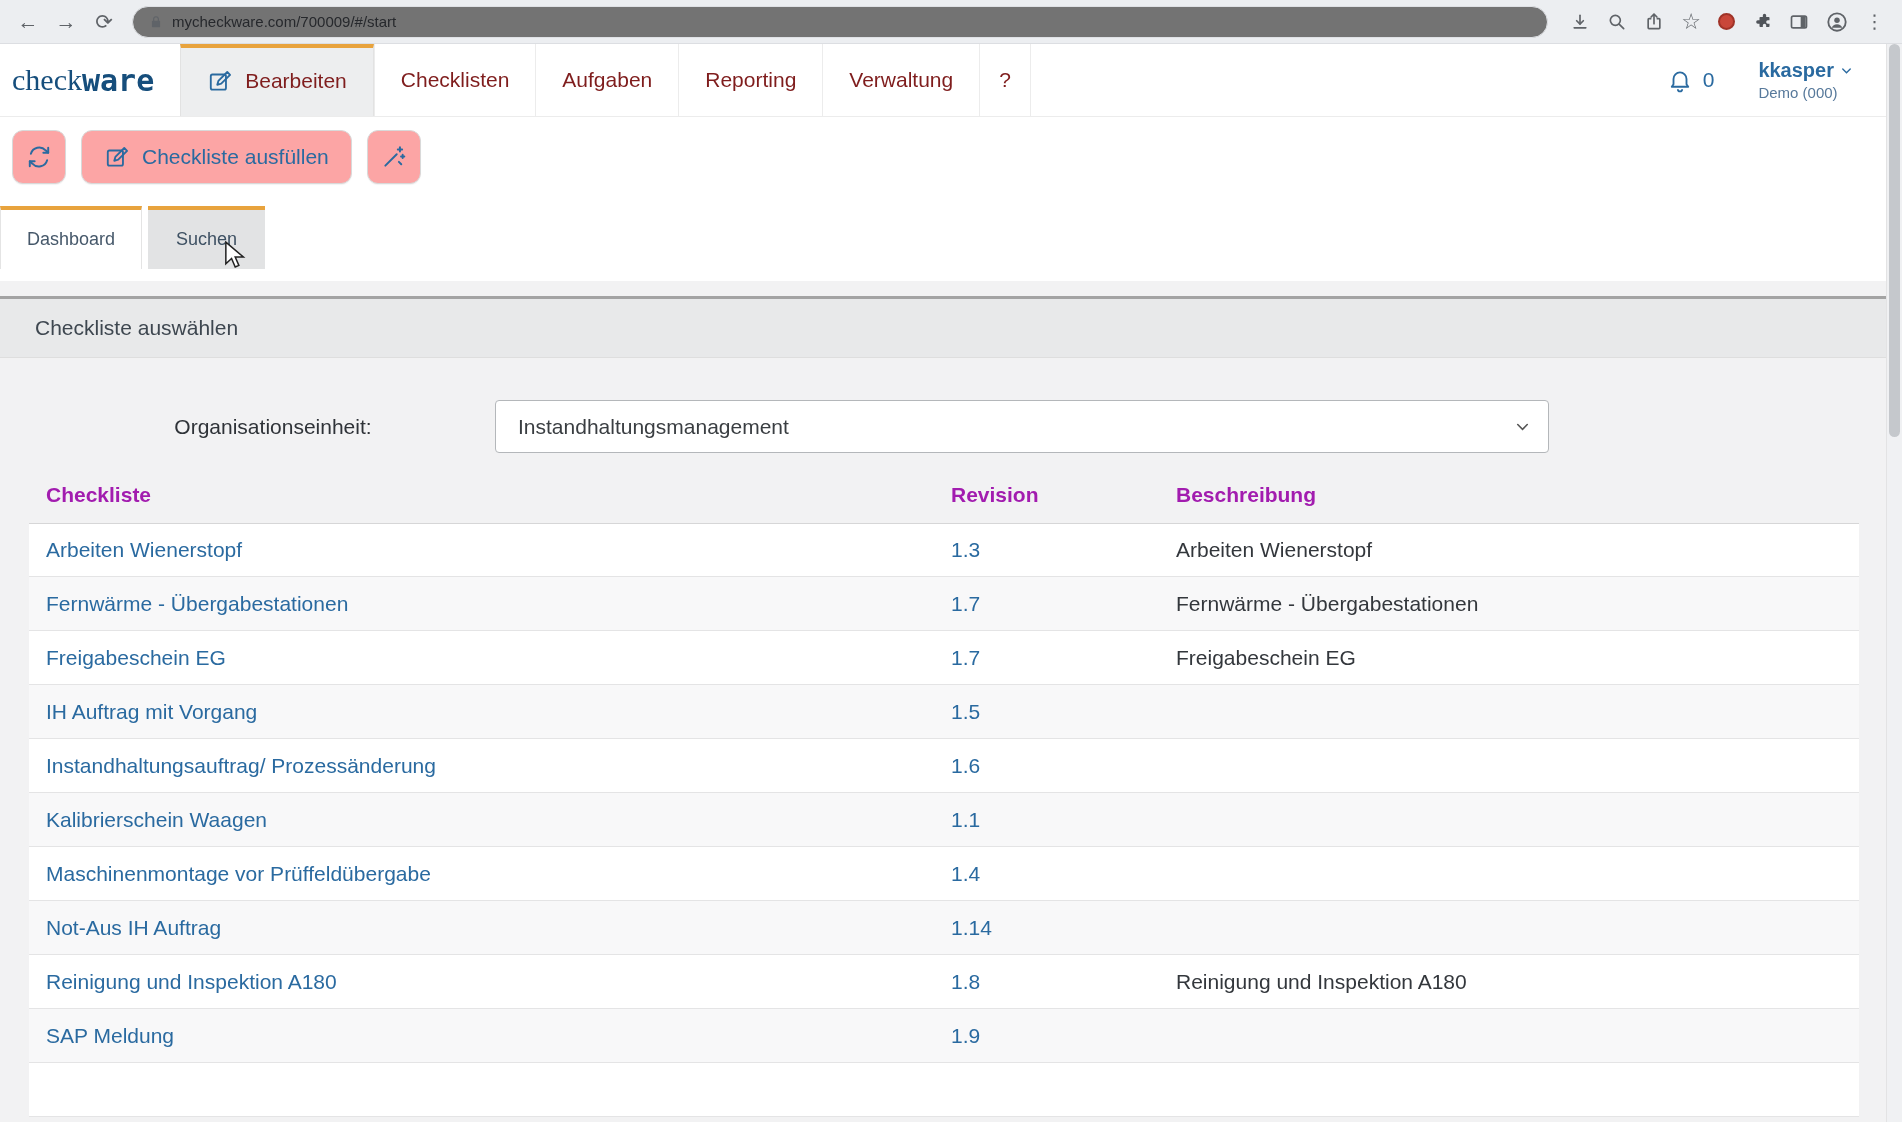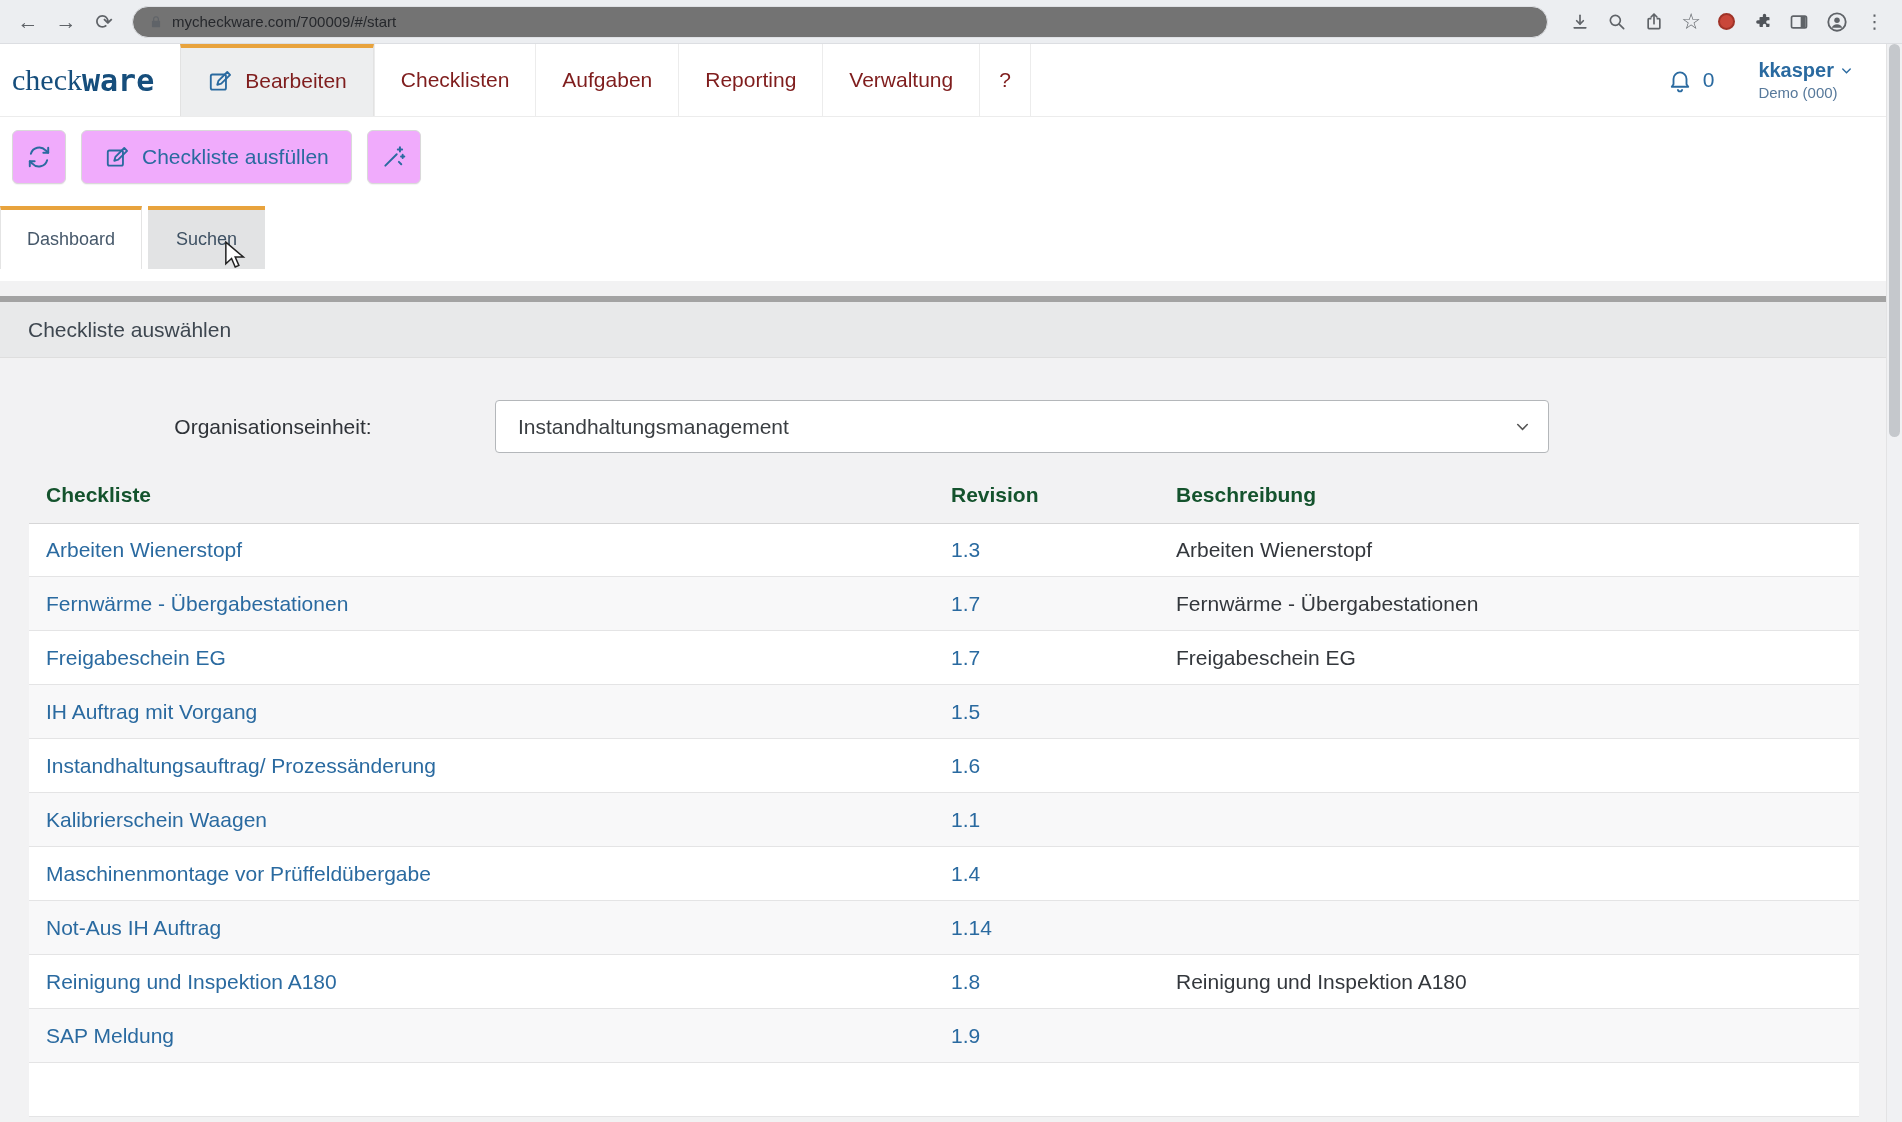--- a/index.html
+++ b/index.html
@@ -48,50 +48,50 @@
   }
   .header-right { margin-left: auto; display: flex; align-items: center; gap: 44px; padding-right: 48px; }
   .bell-group { display: flex; align-items: center; gap: 10px; color: #2a6aa0; font-size: 21px; cursor: pointer; }
   .user-block { display: flex; flex-direction: column; line-height: 1.3; cursor: pointer; }
   .user-name { color: #2a6aa0; font-size: 20px; font-weight: bold; display: flex; align-items: center; gap: 5px; }
   .user-org { color: #57799b; font-size: 15px; }
 
   
   .toolbar { height: 80px; background: #fff; display: flex; align-items: center; gap: 15px; padding: 0 12px; }
   .tool-btn {
-    height: 54px; min-width: 54px; background: #f0abfc; border: 1px solid #d9d9d9; border-radius: 6px;
+    height: 54px; min-width: 54px; background: #fca5a5; border: 1px solid #d9d9d9; border-radius: 11px;
     display: flex; align-items: center; justify-content: center; gap: 12px;
     color: #2a6aa0; font-size: 21px; cursor: pointer; box-shadow: 0 1px 1px rgba(0,0,0,0.05);
   }
   .tool-btn.labeled { padding: 0 22px; }
 
   
   .tabs-row { margin-top: 9px; height: 63px; display: flex; align-items: stretch; background: #fff; }
   .tab { display: flex; align-items: center; padding: 0 26px; font-size: 18px; color: #46586a; cursor: pointer; }
   .tab.active { background: #fff; border: 1px solid #e4e4e4; border-bottom: none; border-top: 4px solid #e8a33d; }
   .tab.hovered { background: #e2e3e4; border-top: 4px solid #e8a33d; margin-left: 6px; padding: 0 28px; color: #3e5163; }
 
   
   .content { position: absolute; top: 281px; left: 0; width: 1886px; bottom: 0; background: #f2f2f3; overflow: hidden; }
   .panel-header {
-    margin-top: 15px; height: 62px; background: #e8e9ea; border-top: 6px solid #a3a3a3;
+    margin-top: 15px; height: 62px; background: #e8e9ea; border-top: 3px solid #a3a3a3;
     border-bottom: 1px solid #dedede; display: flex; align-items: center;
-    padding-left: 28px; font-size: 21px; color: #3e4750;
+    padding-left: 35px; font-size: 21px; color: #3e4750;
   }
   .form-row { display: flex; align-items: center; margin-top: 42px; padding-left: 51px; text-align: center; }
   .form-label { width: 444px; font-size: 21px; color: #2f3338; }
   .select {
     width: 1054px; height: 53px; background: #fff; border: 1px solid #b4b7ba; border-radius: 4px;
     display: flex; align-items: center; justify-content: space-between;
     padding: 0 16px 0 22px; font-size: 21px; color: #3a3e42; cursor: pointer;
   }
   .table-wrap { margin: 13px 27px 0 29px; }
   .thead {
     display: grid; grid-template-columns: 905px 225px 1fr; height: 57px; align-items: center;
-    font-weight: bold; font-size: 21px; color: #14532d;
+    font-weight: bold; font-size: 21px; color: #a21caf;
   }
   .thead > div { padding-left: 17px; }
   .trow {
     display: grid; grid-template-columns: 905px 225px 1fr; height: 54px; align-items: center;
     background: #fff; border-bottom: 1px solid #e4e4e5; font-size: 21px;
   }
   .tbody .trow:first-child { border-top: 1px solid #d6d6d7; }
   .tbody .trow:nth-child(even) { background: #f8f8f9; }
   .trow > div { padding-left: 17px; white-space: nowrap; }
   .link { color: #2a6aa0; cursor: pointer; }

